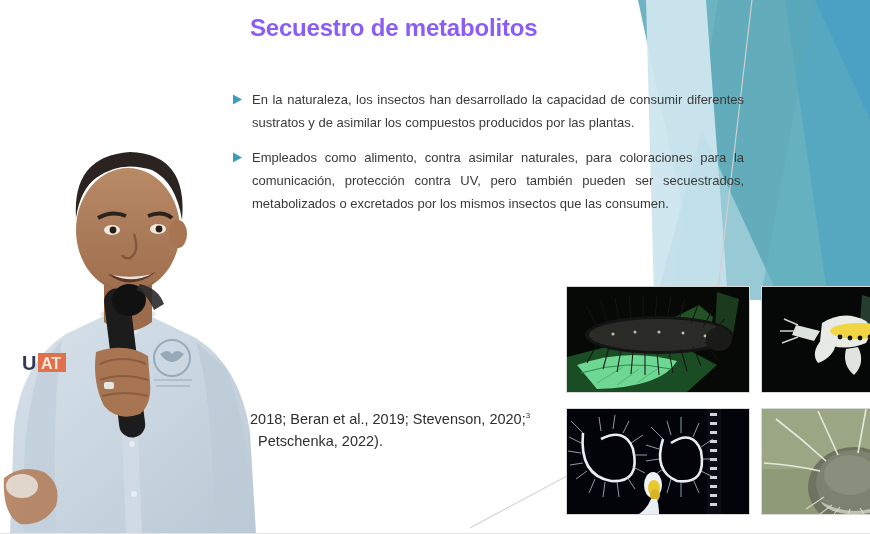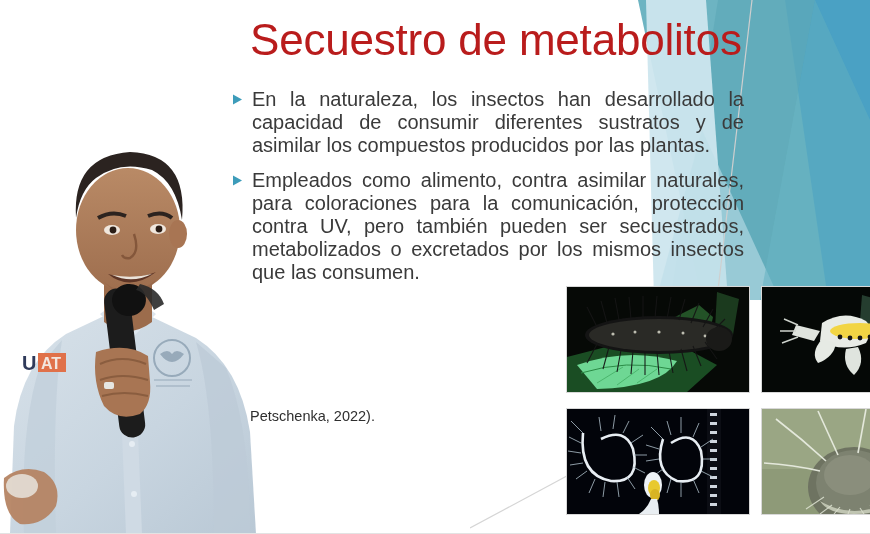--- a/index.html
+++ b/index.html
@@ -15,36 +15,36 @@
   
   .deco{position:absolute;top:0;right:0;width:260px;height:300px;overflow:hidden;pointer-events:none;}
   .deco svg{display:block;width:260px;height:300px;}
 
   
   .divider-line{position:absolute;pointer-events:none;}
 
   
   #title{
     position:absolute;left:250px;top:14px;width:470px;
-    font-size:44px;font-weight:normal;color:#b91c1c;
+    font-size:24px;font-weight:bold;color:#8b5cf6;
     letter-spacing:-0.2px;line-height:1.2;
     white-space:nowrap;
   }
 
   
   #body{position:absolute;left:232px;top:88px;width:512px;}
   .bullet-row{display:flex;align-items:flex-start;margin-bottom:12px;}
   .bullet-mark{
     flex:0 0 auto;width:20px;margin-top:6px;
     color:#3d9cba;font-size:12px;line-height:1;
   }
   .bullet-mark svg{display:block;}
   .bullet-text{
     flex:1 1 auto;
-    font-size:20px;line-height:23px;color:#3a3a3a;
+    font-size:13px;line-height:23px;color:#3a3a3a;
     text-align:justify;
     font-family:"Liberation Sans","DejaVu Sans",sans-serif;
   }
 
   
   #citation{
     position:absolute;left:250px;top:405px;width:330px;
     font-size:14.5px;line-height:22px;color:#2f2f2f;
   }
   #citation .cit-line{white-space:nowrap;}
@@ -118,21 +118,22 @@
         <svg width="11" height="11" viewBox="0 0 11 11">
             <polygon points="1,0.5 10,5.5 1,10.5" fill="#3d9cba"></polygon>
           </svg>
       </span>
       <span class="bullet-text">Empleados como alimento, contra asimilar naturales, para coloraciones para la comunicación, protección contra UV, pero también pueden ser secuestrados, metabolizados o excretados por los mismos insectos que las consumen.</span>
     </div>
 
   </div>
 
   <div id="citation">
-    <div class="cit-line" style="">Petschenka, 2022).</div>
+    <div class="cit-line"><span>2018; Beran et al., 2019; Stevenson, 2020;</span><span class="sup">3</span></div>
+    <div class="cit-line" style="padding-left:8px;">Petschenka, 2022).</div>
   </div>
 
   <div id="img-grid">
 
     <div class="thumb" id="thumb1">
 
       <svg class="art" viewBox="0 0 182 105" preserveAspectRatio="none">
         <rect width="182" height="105" fill="#060906"></rect>
         <path d="M0 70 L70 52 L120 62 L150 78 L120 105 L0 105 Z" fill="#1f5f2a" opacity="0.8"></path>
         <path d="M10 78 Q60 60 110 74 Q95 100 30 102 Z" fill="#7ef0a8" opacity="0.85"></path>

